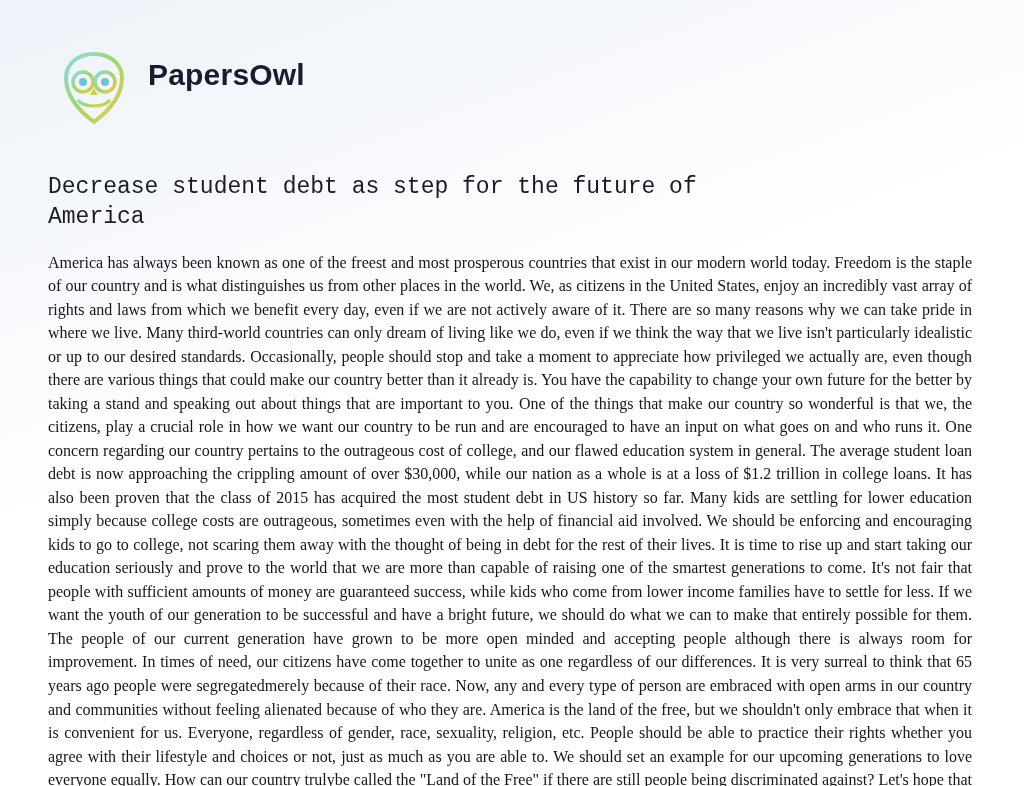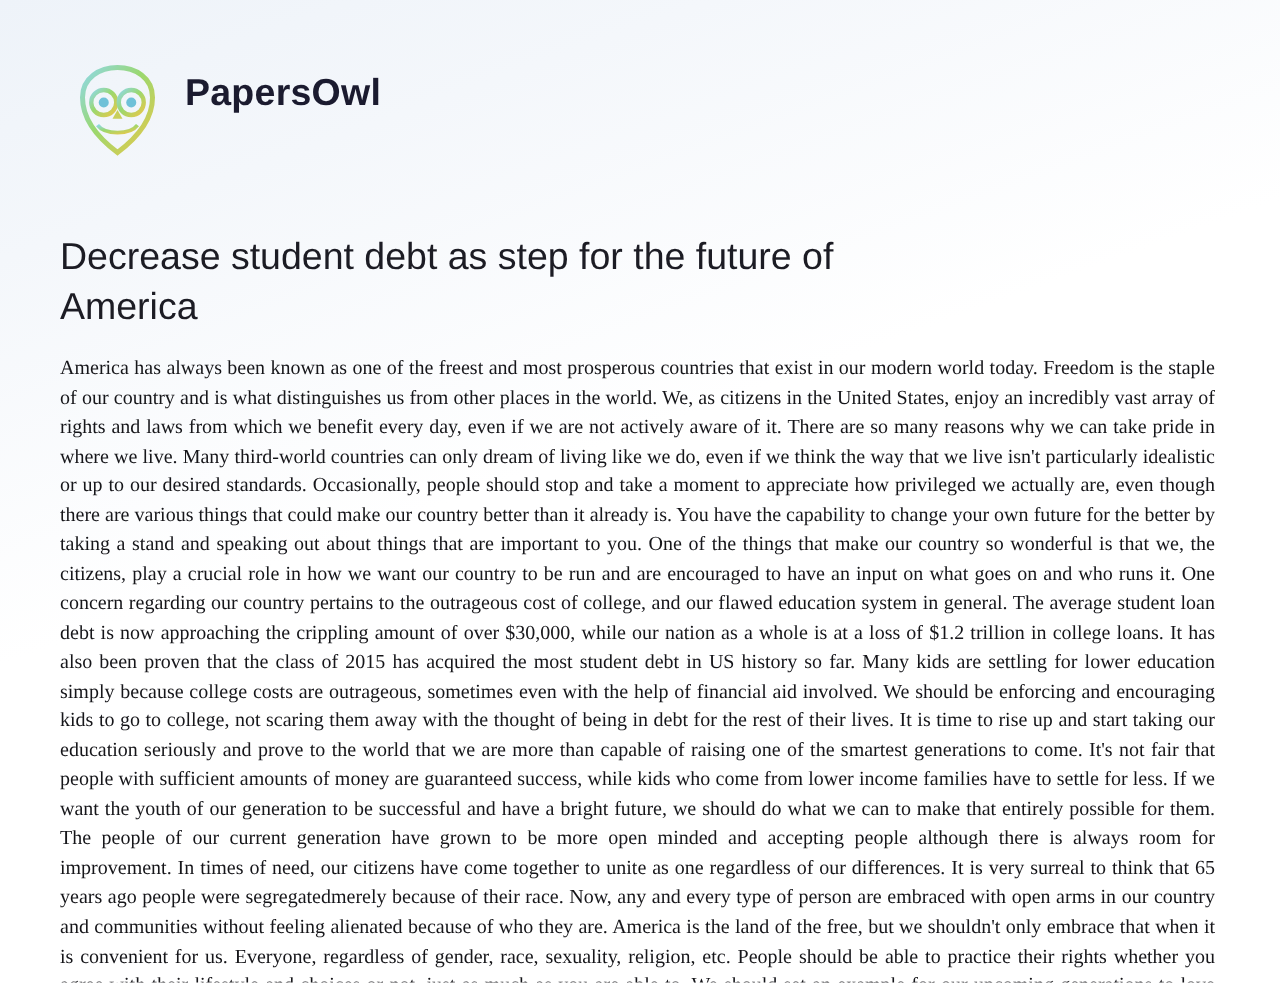--- a/index.html
+++ b/index.html
@@ -58,26 +58,26 @@
     font-family: "Liberation Sans", sans-serif;
     font-size: 17px;
     color: #8d99ad;
     letter-spacing: 0.6px;
     white-space: nowrap;
   }
   .content {
     padding: 8px 52px 0 48px;
   }
   .doc-title {
-    font-family: Liberation Sans, sans-serif;
-    font-size: 30px;
+    font-family: Liberation Mono, monospace;
+    font-size: 23px;
     font-weight: normal;
     color: #1c1c24;
     line-height: 1.32;
-    margin: 28px 0 18px 0;
+    margin: 14px 0 18px 0;
     max-width: 700px;
   }
   .doc-body {
     font-family: "Liberation Serif", serif;
     font-size: 16px;
     line-height: 1.47;
     color: #16161a;
     text-align: justify;
     max-width: 930px;
     margin: 0;

